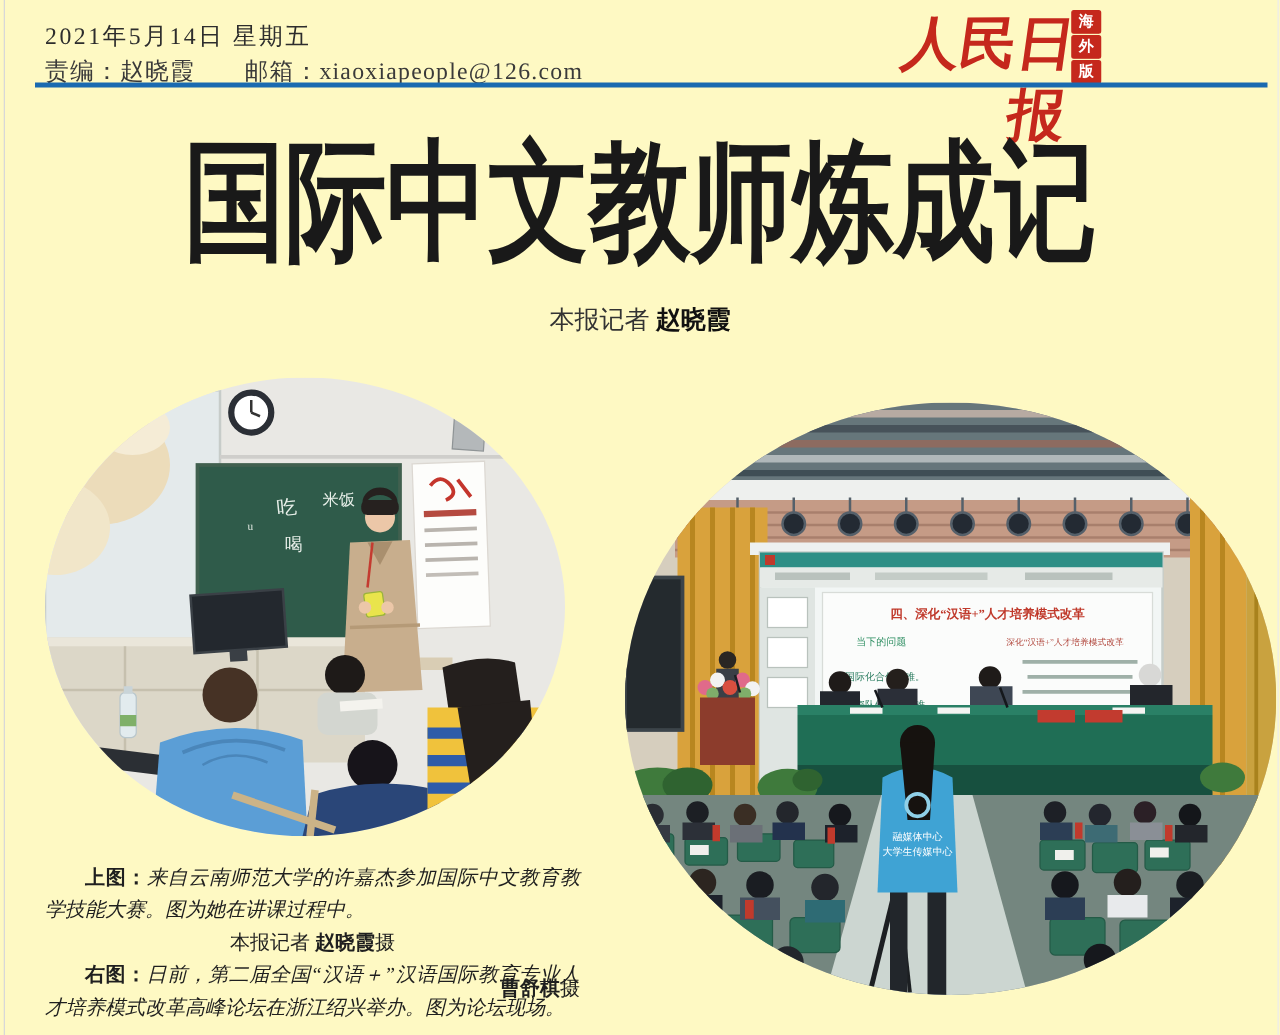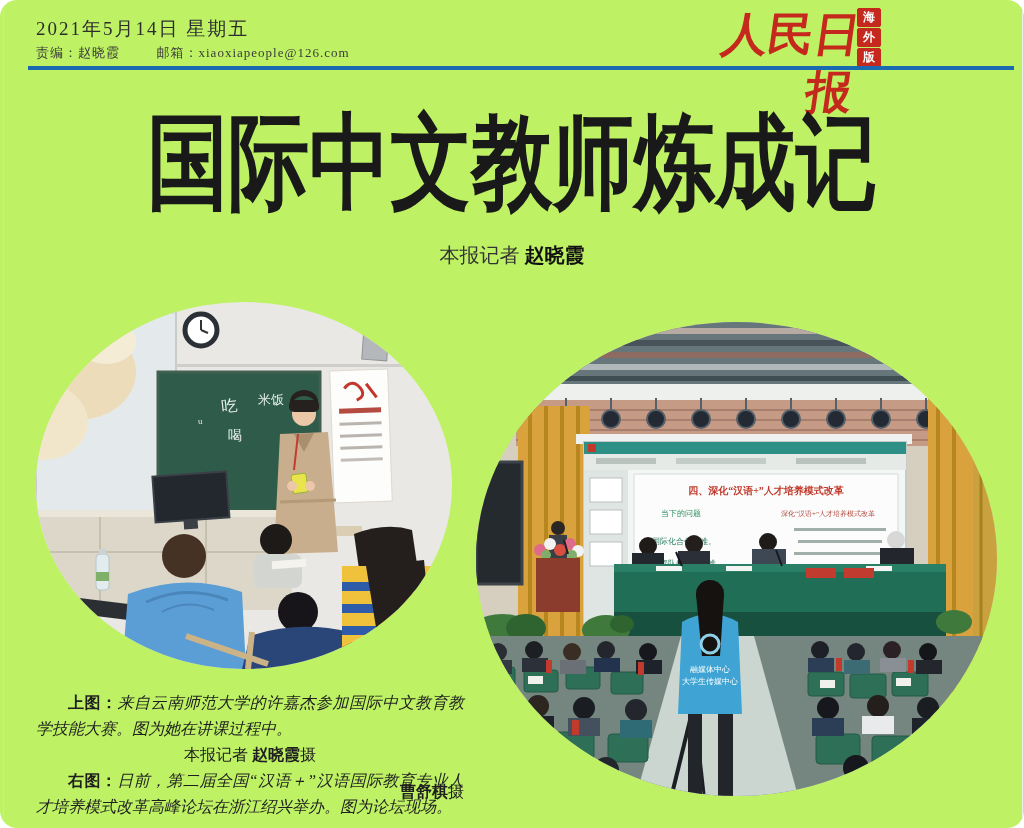--- a/index.html
+++ b/index.html
@@ -1,23 +1,23 @@
 <!DOCTYPE html>
 <html><head>
 <meta charset="utf-8">
 <style>
   html,body{margin:0;padding:0;background:#ffffff;}
-  .page{position:relative;width:1024px;height:828px;background:#bef264;overflow:hidden;
-        font-family:"Liberation Serif","DejaVu Serif",serif;border-radius:17px;}
+  .page{position:relative;width:1024px;height:828px;background:#fef9c3;overflow:hidden;
+        font-family:"Liberation Serif","DejaVu Serif",serif;}
   .page-edge-left{position:absolute;left:3px;top:0;width:1px;height:828px;background:#d8d8d8;}
   .page-edge-right{position:absolute;right:1px;top:0;width:1px;height:828px;background:#ececec;}
 
   
   .date-line{position:absolute;left:36px;top:16px;font-size:19px;color:#2d2d2d;letter-spacing:2px;}
-  .editor-line{position:absolute;left:36px;top:44px;font-size:13px;color:#3a3a3a;letter-spacing:1px;}
+  .editor-line{position:absolute;left:36px;top:44px;font-size:19px;color:#3a3a3a;letter-spacing:1px;}
   .masthead{position:absolute;left:690px;top:6px;width:170px;height:58px;
             font-size:46px;font-weight:bold;color:#c5281c;
             transform:skewX(-8deg);letter-spacing:0px;line-height:58px;text-align:right;
             font-family:"Liberation Serif","DejaVu Serif",serif;}
   .edition-badge{position:absolute;left:857px;top:8px;width:24px;}
   .edition-badge .sq{width:22px;height:17px;background:#c5281c;border:1px solid #c5281c;
             color:#ffffff;font-size:12px;font-weight:bold;text-align:center;line-height:17px;
             margin-bottom:1px;font-family:"Liberation Sans","DejaVu Sans",sans-serif;border-radius:2px;}
   .blue-rule{position:absolute;left:28px;top:66px;width:986px;height:4px;background:#1a6ab0;}
 
@@ -26,21 +26,21 @@
             font-size:104px;font-weight:bold;color:#191919;line-height:1.1;white-space:nowrap;}
   .headline span{display:inline-block;transform:scaleX(0.78);}
   .byline{position:absolute;left:0;top:242px;width:1024px;text-align:center;
           font-size:20px;color:#333333;}
   .byline b{color:#111111;}
 
   
   .photo{position:absolute;border-radius:50%;overflow:hidden;}
   .photo svg{position:absolute;left:0;top:0;width:100%;height:100%;}
   .photo-left{left:36px;top:302px;width:416px;height:367px;}
-  .photo-right{left:476px;top:322px;width:521px;height:474px;}
+  .photo-right{left:500px;top:322px;width:521px;height:474px;}
 
   
   .captions{position:absolute;left:36px;top:690px;width:428px;font-size:16px;line-height:26px;
             color:#1f1f1f;font-style:italic;text-align:justify;}
   .captions p{margin:0;text-indent:2em;position:relative;}
   .captions .lbl{font-weight:bold;font-style:normal;}
   .credit-line{text-align:center;font-style:normal;}
   .credit-line b{font-style:normal;}
   .credit-abs{position:absolute;right:0;bottom:15px;font-style:normal;padding-left:48px;}
   .credit-abs b{font-style:normal;}

